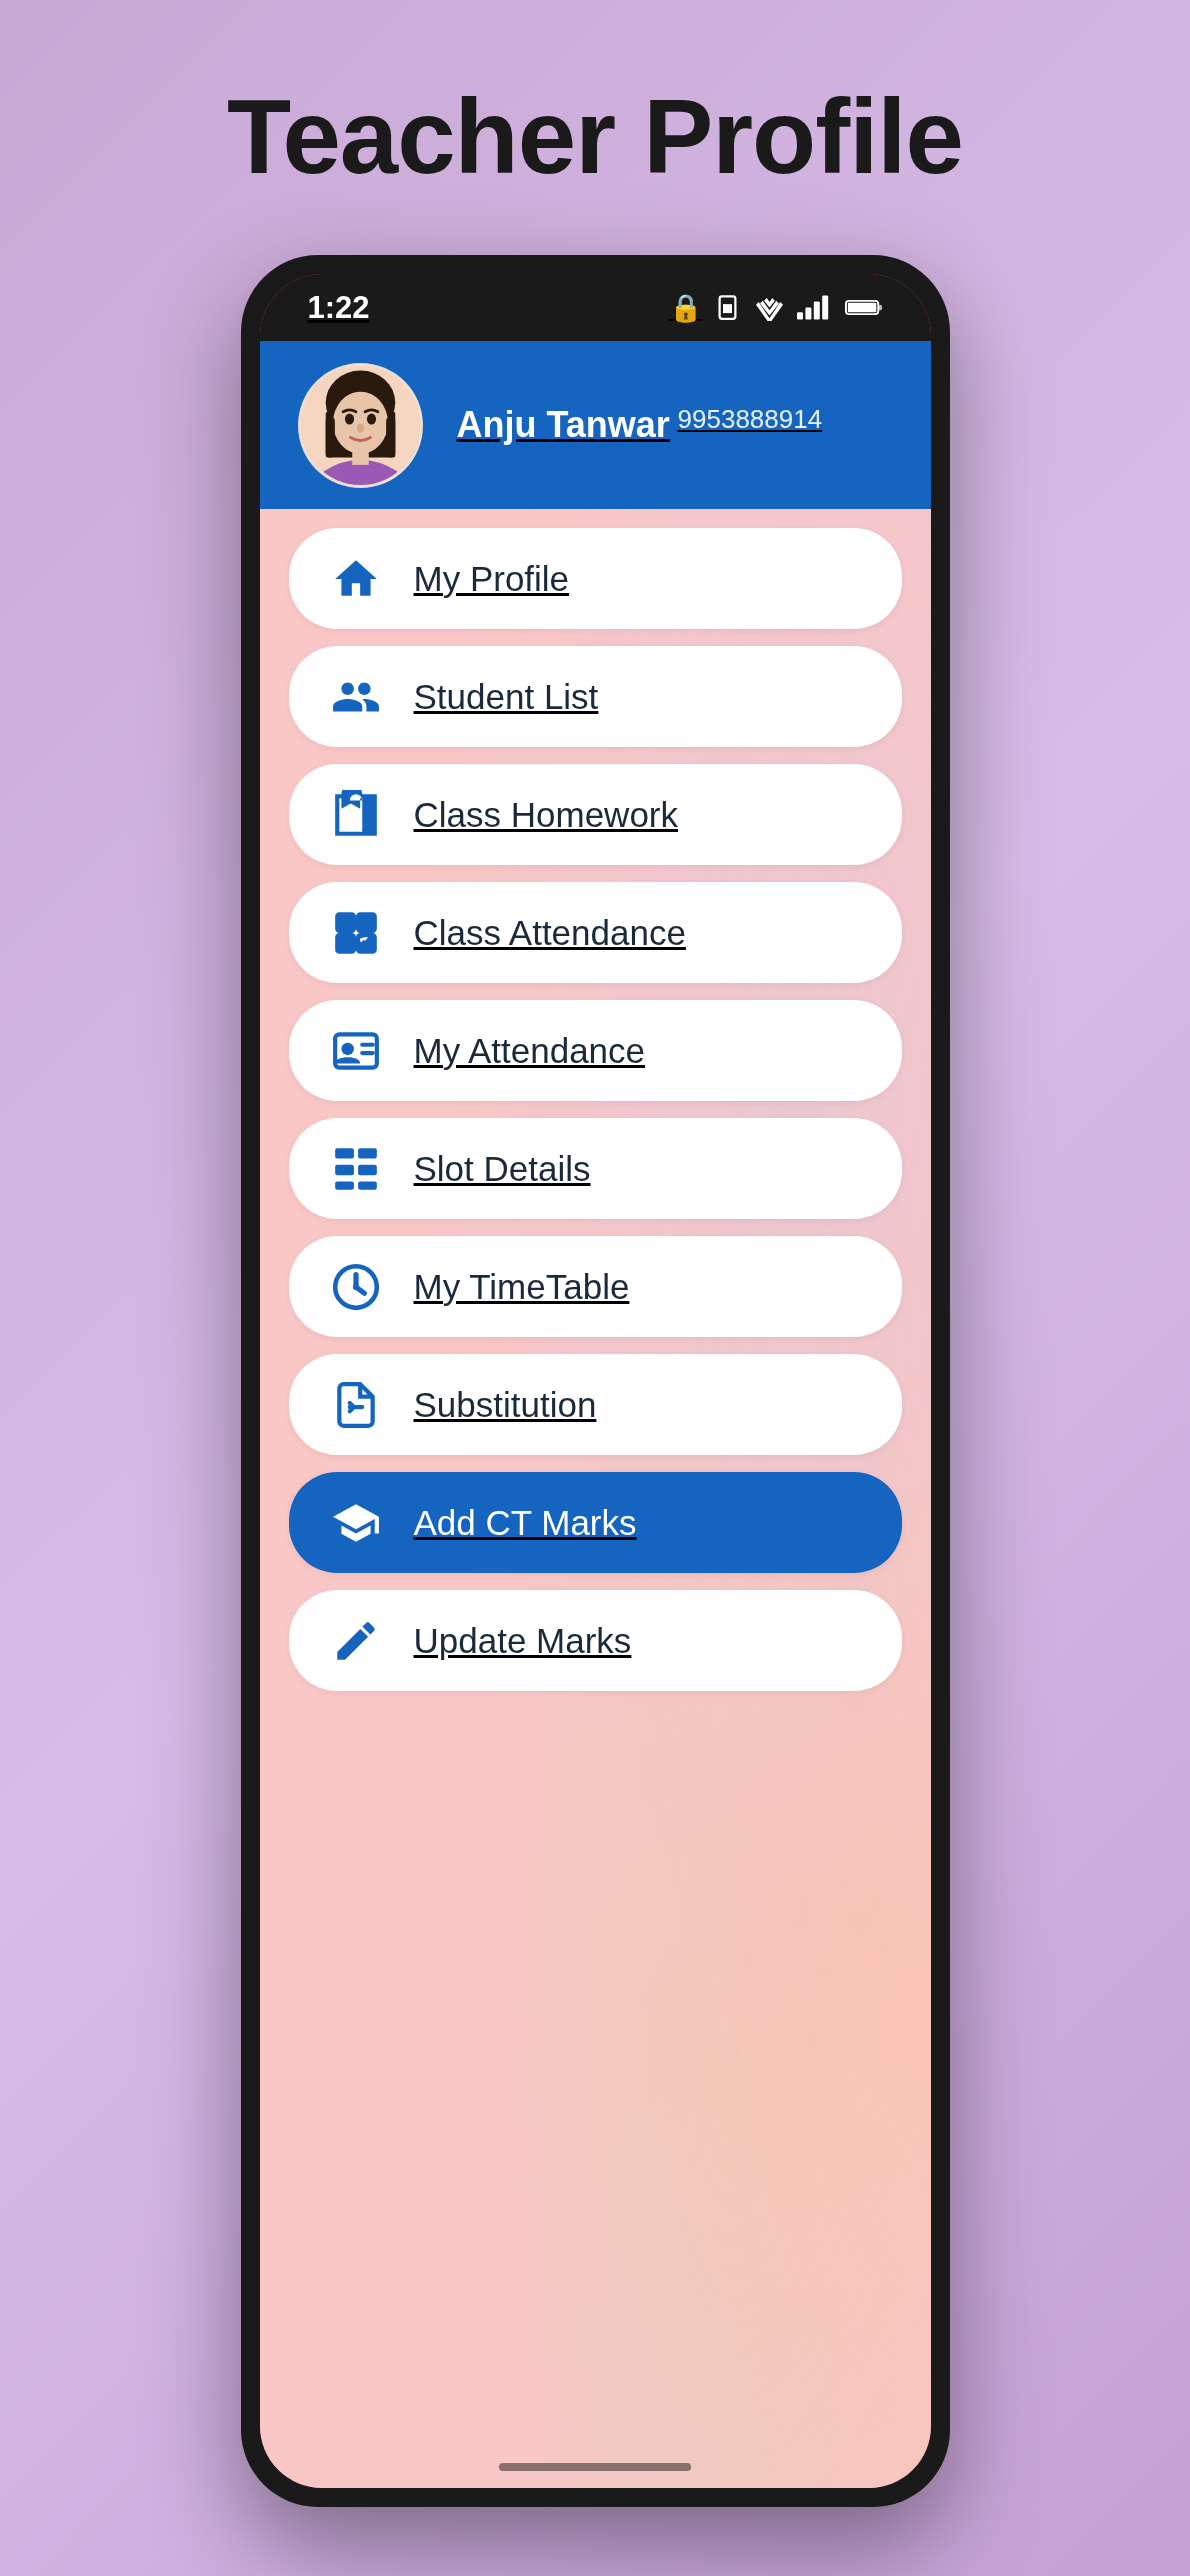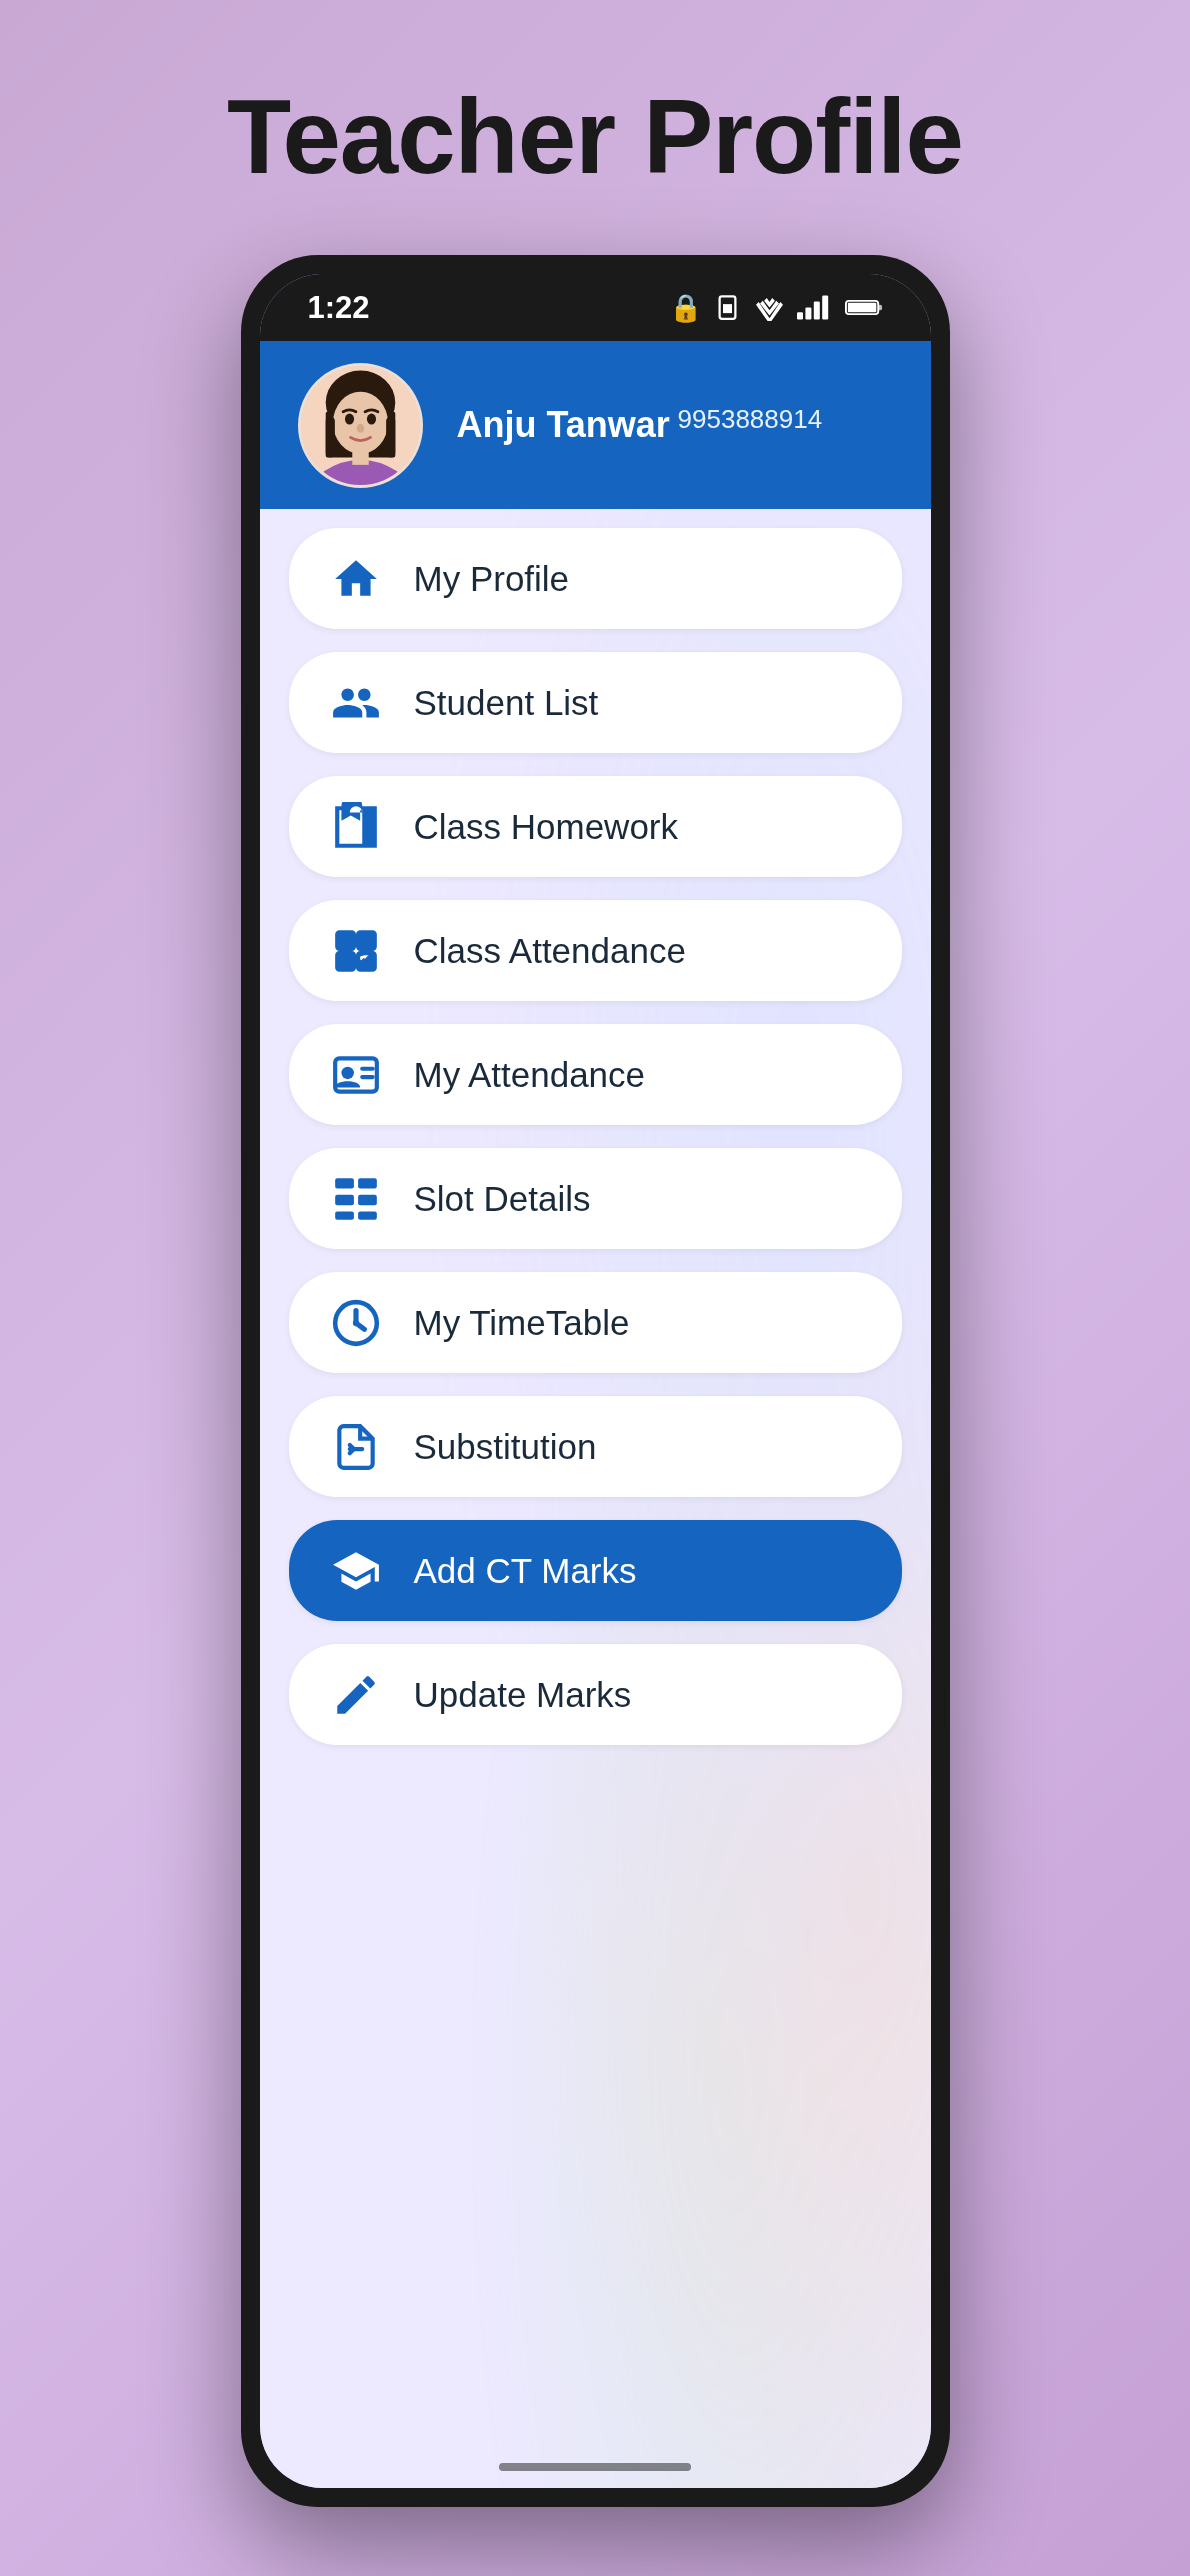--- a/index.html
+++ b/index.html
@@ -32,24 +32,25 @@
       border-radius: 77px;
       padding: 19px;
       box-shadow: 0 38px 96px rgba(0,0,0,0.4);
       position: relative;
       overflow: hidden;
     }
 
     .phone-inner {
       width: 100%;
       height: 100%;
-      background: #c4b5fd;
+      background: #ef4444;
       border-radius: 62px;
       overflow: hidden;
       position: relative;
+      text-decoration: underline;
     }
 
     
     .status-bar {
       background: #1a1a1a;
       height: 67px;
       display: flex;
       align-items: center;
       justify-content: space-between;
       padding: 0 48px;
@@ -120,21 +121,21 @@
       font-weight: 400;
       text-align: right;
     }
 
     
     .menu-list {
       background: rgba(255,255,255,0.7);
       padding: 19px 29px;
       display: flex;
       flex-direction: column;
-      gap: 23px;
+      gap: 17px;
       overflow: hidden;
       height: calc(100% - 235px);
       position: relative;
     }
 
     .menu-bg {
       position: absolute;
       top: 0;
       right: 0;
       width: 100%;

